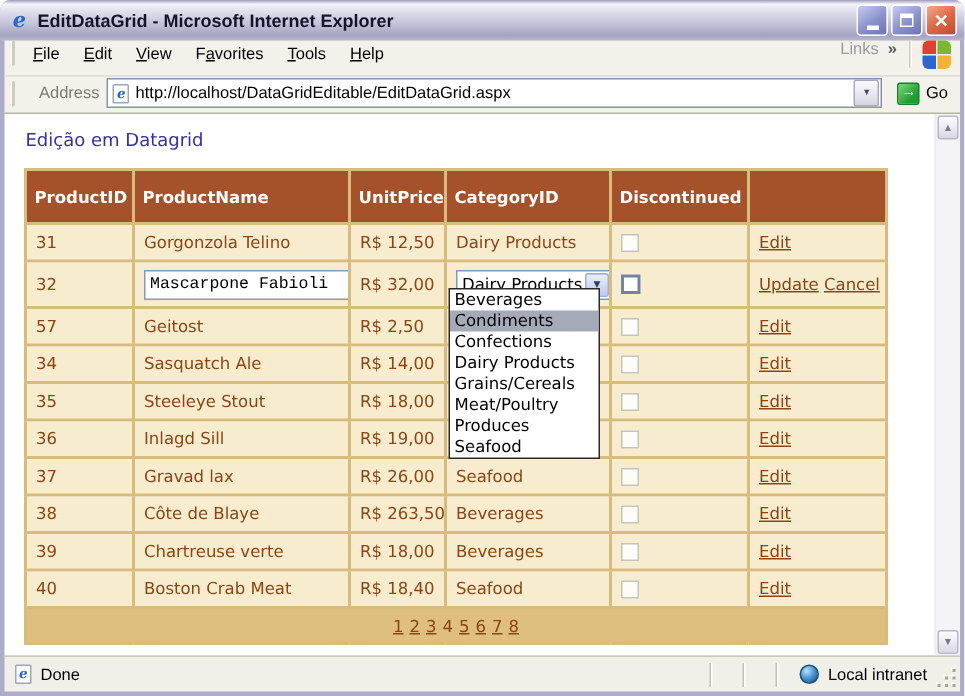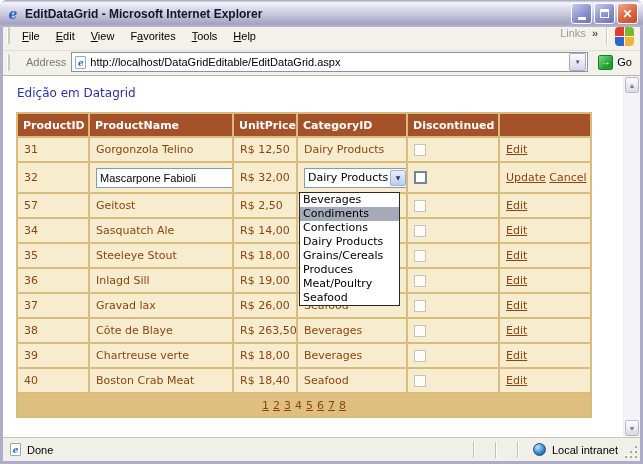--- a/index.html
+++ b/index.html
@@ -44,25 +44,25 @@
     display:flex;align-items:center;justify-content:center;font-size:6px;color:#404868;}
   .go{display:flex;align-items:center;gap:4px;padding:0 5px;height:22px;}
   .go-ico{width:15px;height:15px;border-radius:2px;background:linear-gradient(135deg,#7EDB7E,#1E9E32 70%);
     border:1px solid #188028;color:#fff;font-weight:bold;font-size:10px;display:flex;align-items:center;justify-content:center;line-height:1;}
   .go-label{font-size:11px;color:#000;}
   
   .content{flex:1;background:#fff;position:relative;overflow:hidden;}
   .page-title{margin:10px 0 0 14px;font-family:"DejaVu Sans",sans-serif;font-size:12px;color:#3030A8;}
   table.grid{margin:12px 0 0 13px;border-collapse:collapse;table-layout:fixed;width:574px;
     font-family:"DejaVu Sans",sans-serif;font-size:11px;color:#8C4510;}
-  .grid th{background:#A55129;color:#fff;text-align:left;font-weight:bold;font-size:11px;padding:0 0 0 5px;height:24px;border:2px solid #D8BC7C;white-space:nowrap;}
+  .grid th{background:#A55129;color:#fff;text-align:left;font-weight:bold;font-size:11px;padding:0 0 0 5px;height:36px;border:2px solid #D8BC7C;white-space:nowrap;}
   .grid td{background:#F8ECCF;height:25px;padding:0 0 0 6px;border:2px solid #D8BC7C;overflow:hidden;white-space:nowrap;}
   tr.editing td{height:31px;}
   a.lnk{color:#8C4510;text-decoration:underline;cursor:pointer;}
-  .txt{width:138px;height:20px;border:1px solid #7F9DB9;font-family:Liberation Sans, sans-serif;font-size:11px;color:#000;padding:1px 3px;}
+  .txt{width:138px;height:20px;border:1px solid #7F9DB9;font-family:Liberation Mono, monospace;font-size:11px;color:#000;padding:1px 3px;}
   .combo{width:104px;height:20px;border:1px solid #7F9DB9;background:#fff;display:flex;align-items:center;}
   .combo-text{flex:1;font-size:11px;color:#000;padding-left:3px;overflow:hidden;}
   .combo-btn{width:16px;height:16px;margin-right:1px;background:linear-gradient(#E9EFFB,#BCCBEC);
     border:1px solid #9DB0D8;border-radius:2px;font-size:6px;color:#2A3C60;display:flex;align-items:center;justify-content:center;}
   .cb{display:inline-block;width:12px;height:12px;background:#FDFDF8;border:1px solid #C4C4BC;vertical-align:middle;}
   .cb.enabled{width:13px;height:13px;border:2px solid #6E86A0;background:#fff;}
   td.pagercell{background:#DFBF7F;text-align:center;padding:0;height:24px;}
   .pagercell a,.pagercell span{margin:0 2px;font-size:11px;color:#8C4510;}
   .pagercell a{text-decoration:underline;cursor:pointer;}
   .pagercell span.cur{text-decoration:none;}
@@ -269,22 +269,22 @@
       </tr>
     </tbody>
       </table>
 
     <div class="popup">
       <div class="opt">Beverages</div>
       <div class="opt hl">Condiments</div>
       <div class="opt">Confections</div>
       <div class="opt">Dairy Products</div>
       <div class="opt">Grains/Cereals</div>
+      <div class="opt">Meat/Poultry</div>
       <div class="opt">Produces</div>
-      <div class="opt">Meat/Poultry</div>
       <div class="opt">Seafood</div>
     </div>
 
     <div class="scrollbar">
       <div class="sbtn">▲</div>
       <div class="sbtn">▼</div>
     </div>
   </div>
 
   <div class="statusbar">

